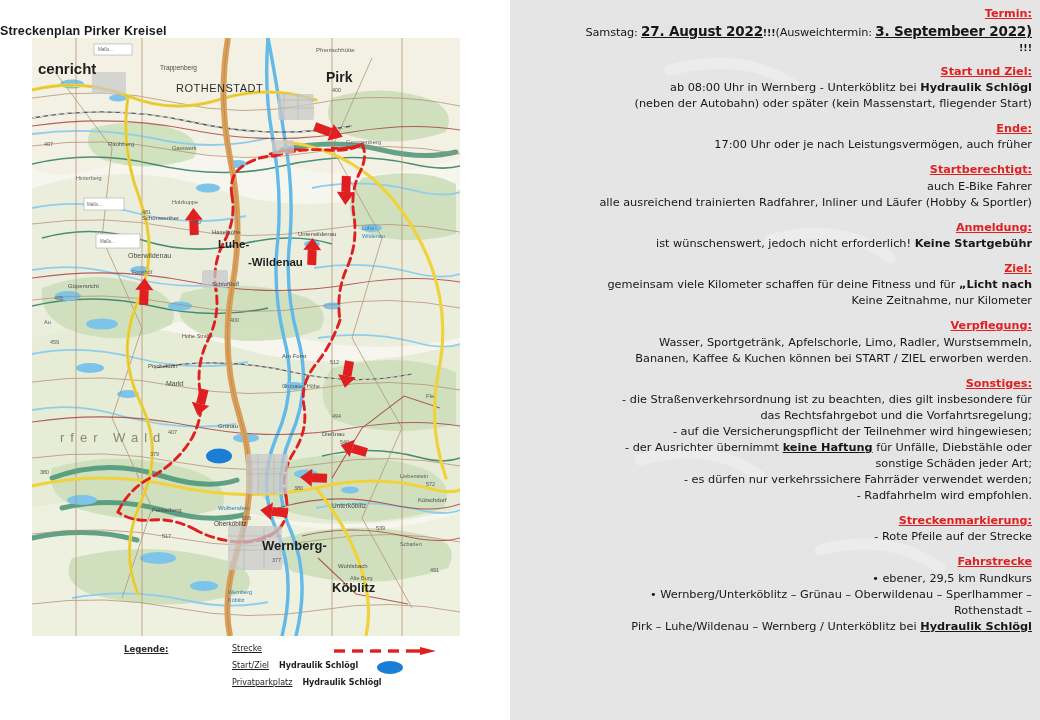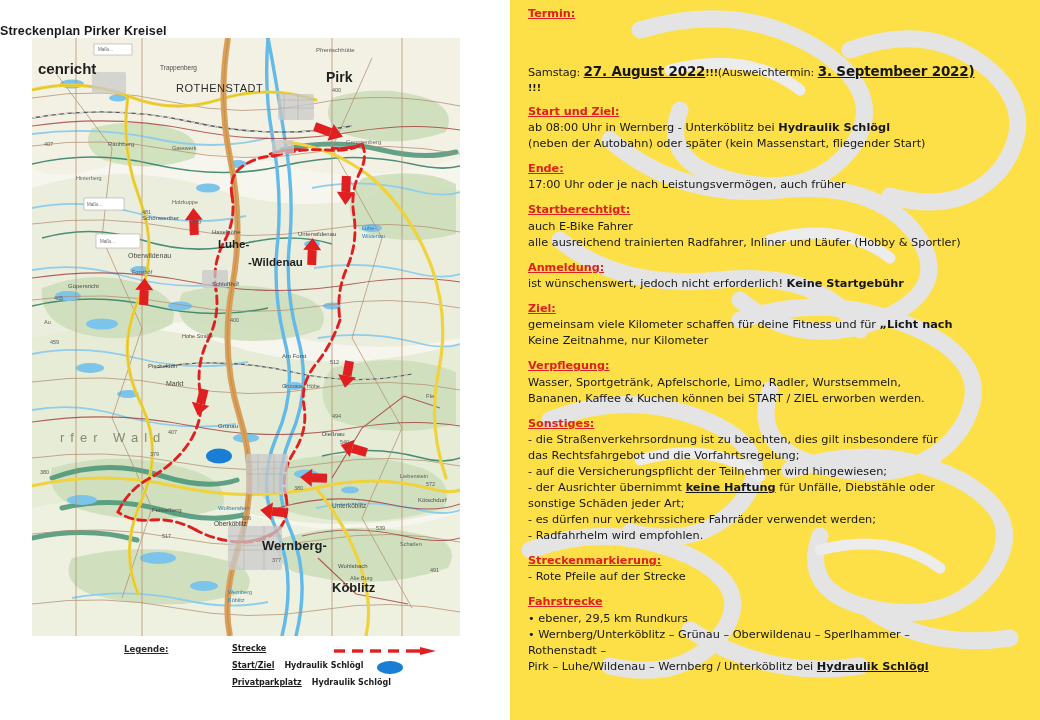--- a/index.html
+++ b/index.html
@@ -29,32 +29,32 @@
   
   .legend{position:absolute;left:32px;top:640px;width:440px;height:70px;}
   .lg-title{
     position:absolute;left:92px;top:4px;font-size:8.5px;color:#2b2b2b;
     text-decoration:underline;font-weight:600;
   }
   .lg-row{position:absolute;left:200px;font-size:8px;color:#1d1d1d;white-space:nowrap;}
   .lg-r1{top:4px;}
   .lg-r2{top:21px;}
   .lg-r3{top:38px;}
-  .lg-key{text-decoration:underline;font-weight:700;}
+  .lg-key{text-decoration:underline;font-weight:400;}
   .lg-val{font-weight:700;margin-left:10px;}
   .lg-dashes{position:absolute;left:300px;top:6px;width:106px;height:10px;}
   .lg-oval{
     position:absolute;left:345px;top:21px;width:26px;height:13px;
     border-radius:50%;background:#1a7fd4;
   }
 
   
   .info-panel{
     position:absolute;left:510px;top:0;width:530px;height:720px;
-    overflow:hidden;background:#fde047;
+    overflow:hidden;background:#e5e5e5;text-align:right;
   }
   .watermark{
     position:absolute;left:-20px;top:-10px;width:580px;height:740px;
     opacity:1;pointer-events:none;
   }
   .info-body{position:absolute;left:18px;top:6px;width:504px;z-index:2;}
 
   .sec{margin-bottom:0;}
   .sec-head{
     color:#e02020;font-weight:bold;font-size:11.2px;
@@ -63,21 +63,21 @@
   }
   .ln{
     color:#171717;font-size:11.3px;line-height:1.42;
     font-family:"DejaVu Sans",sans-serif;
   }
   .sp{height:9px;}
   b{font-weight:bold;}
   u{text-decoration:underline;}
   .big-date{font-size:13.5px;font-weight:600;text-decoration:underline;letter-spacing:-.2px;}
   .bangs{font-size:9.5px;font-weight:bold;}
-  .tight{letter-spacing:-.15px;margin-top:40px;}
+  .tight{letter-spacing:-.15px;}
 </style>
 </head>
 <body>
 
 <div class="page">
 
   <div class="map-panel">
 
     <div class="map-title">Streckenplan Pirker Kreisel</div>
 

